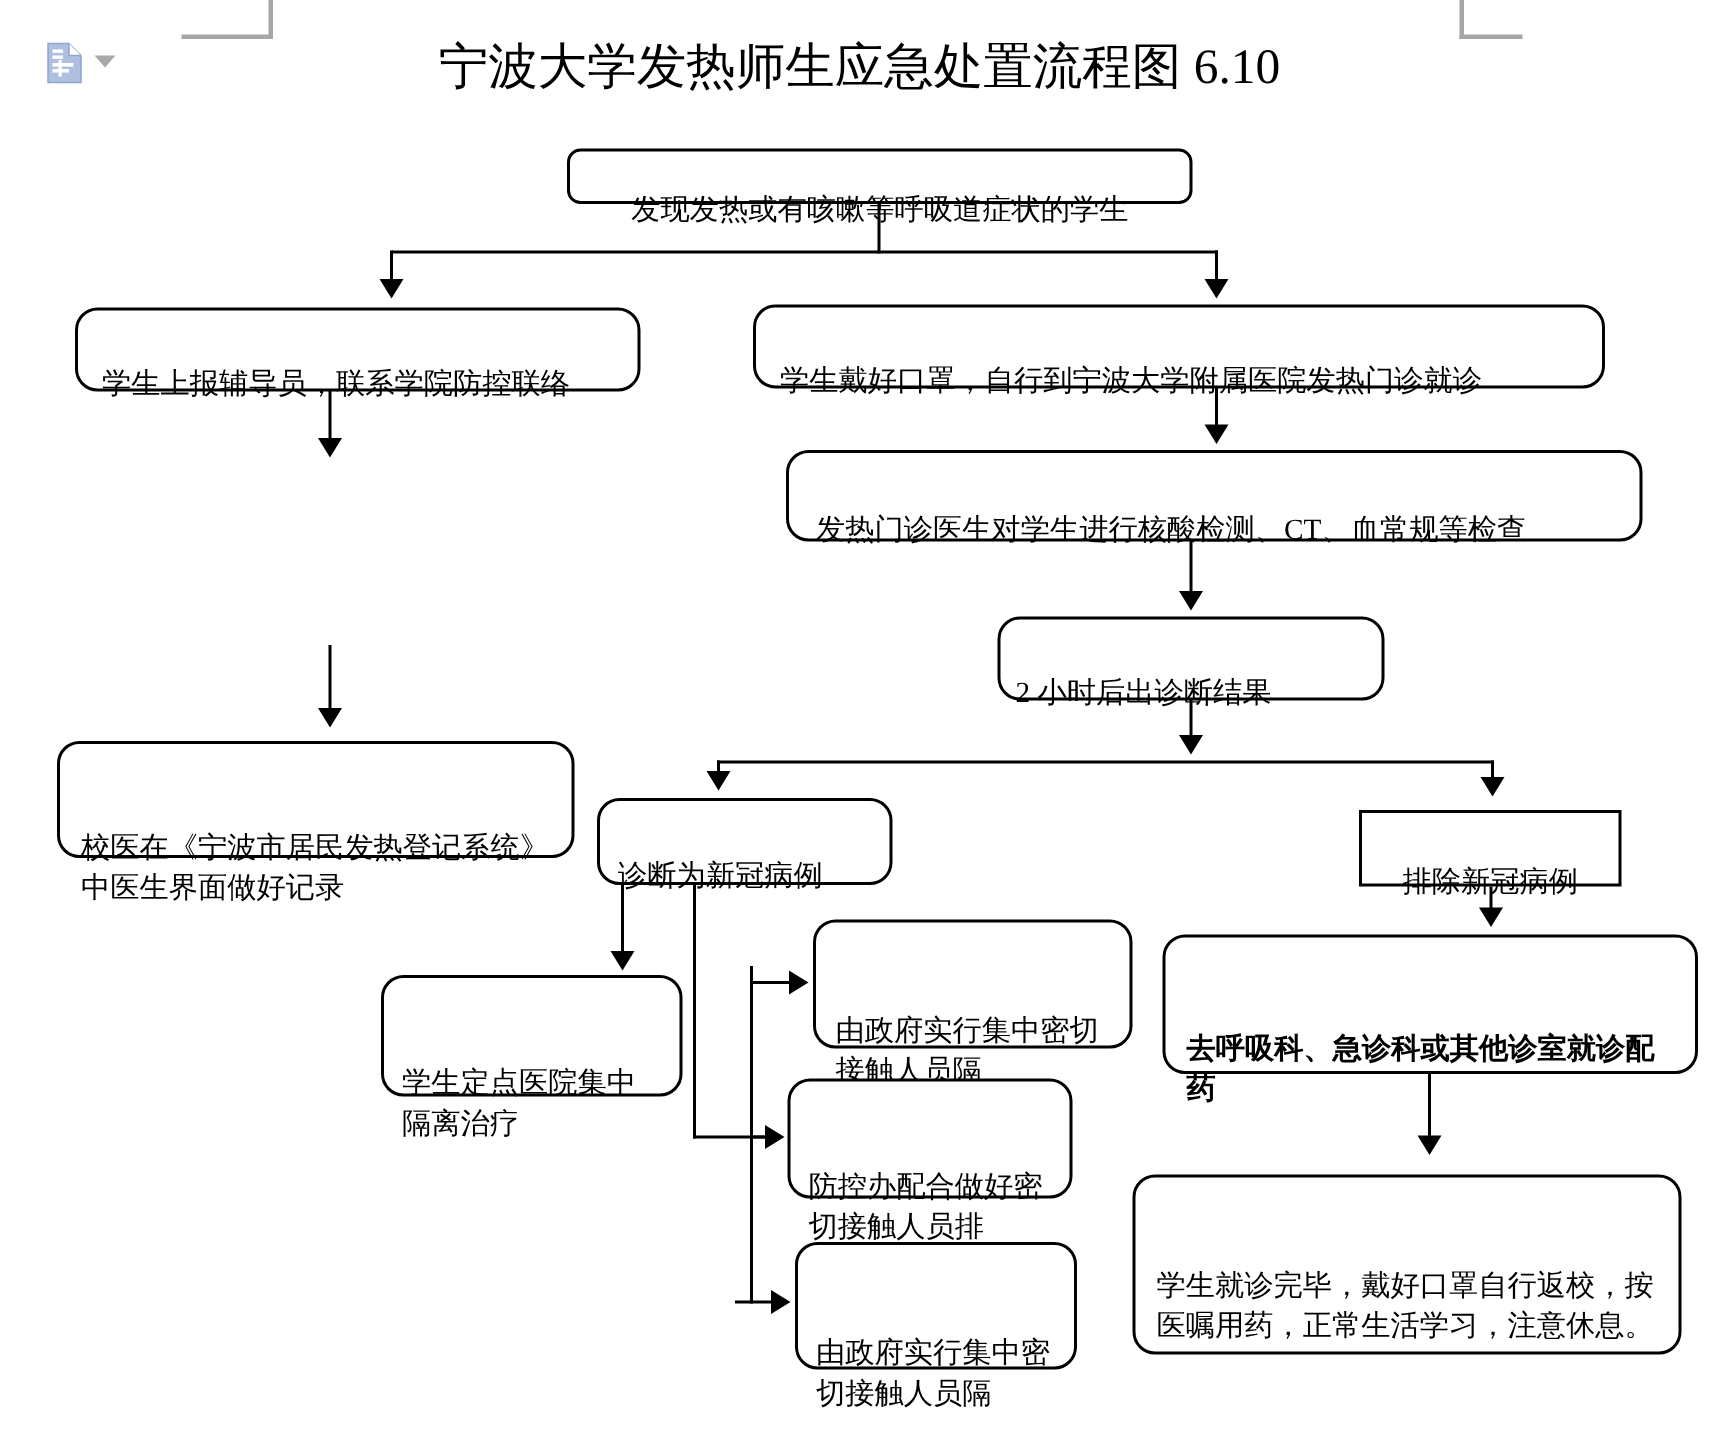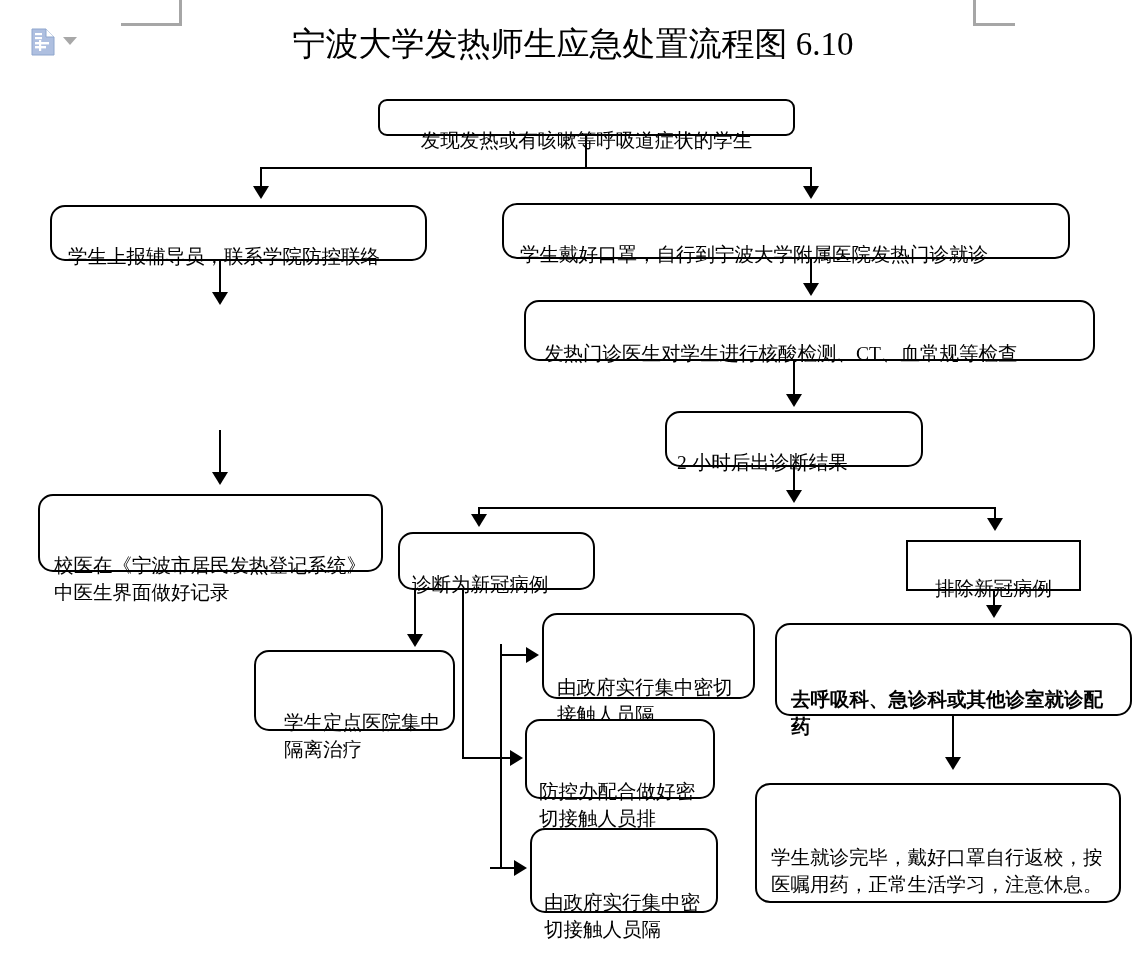--- a/index.html
+++ b/index.html
@@ -160,21 +160,21 @@
   </div>
 
   <div class="node r14" style="left:398px;top:532px;width:197px;height:58px;padding-left:12px;">
     <span class="txt">诊断为新冠病例</span>
   </div>
 
   <div class="node r0 center" style="left:906px;top:540px;width:175px;height:51px;">
     <span class="txt">排除新冠病例</span>
   </div>
 
-  <div class="node r14" style="left:254px;top:650px;width:201px;height:81px;padding-left:28px;align-items:flex-start;padding-top:10px;">
+  <div class="node r14" style="left:254px;top:650px;width:201px;height:81px;padding-left:12px;align-items:flex-start;padding-top:10px;">
     <span class="txt">学生定点医院集中隔离治疗</span>
   </div>
 
   <div class="node r14" style="left:542px;top:613px;width:213px;height:86px;padding-left:13px;align-items:flex-start;padding-top:12px;">
     <span class="txt">由政府实行集中密切接触人员隔</span>
   </div>
 
   <div class="node r14" style="left:525px;top:719px;width:190px;height:80px;padding-left:12px;align-items:flex-start;padding-top:10px;">
     <span class="txt">防控办配合做好密切接触人员排</span>
   </div>

